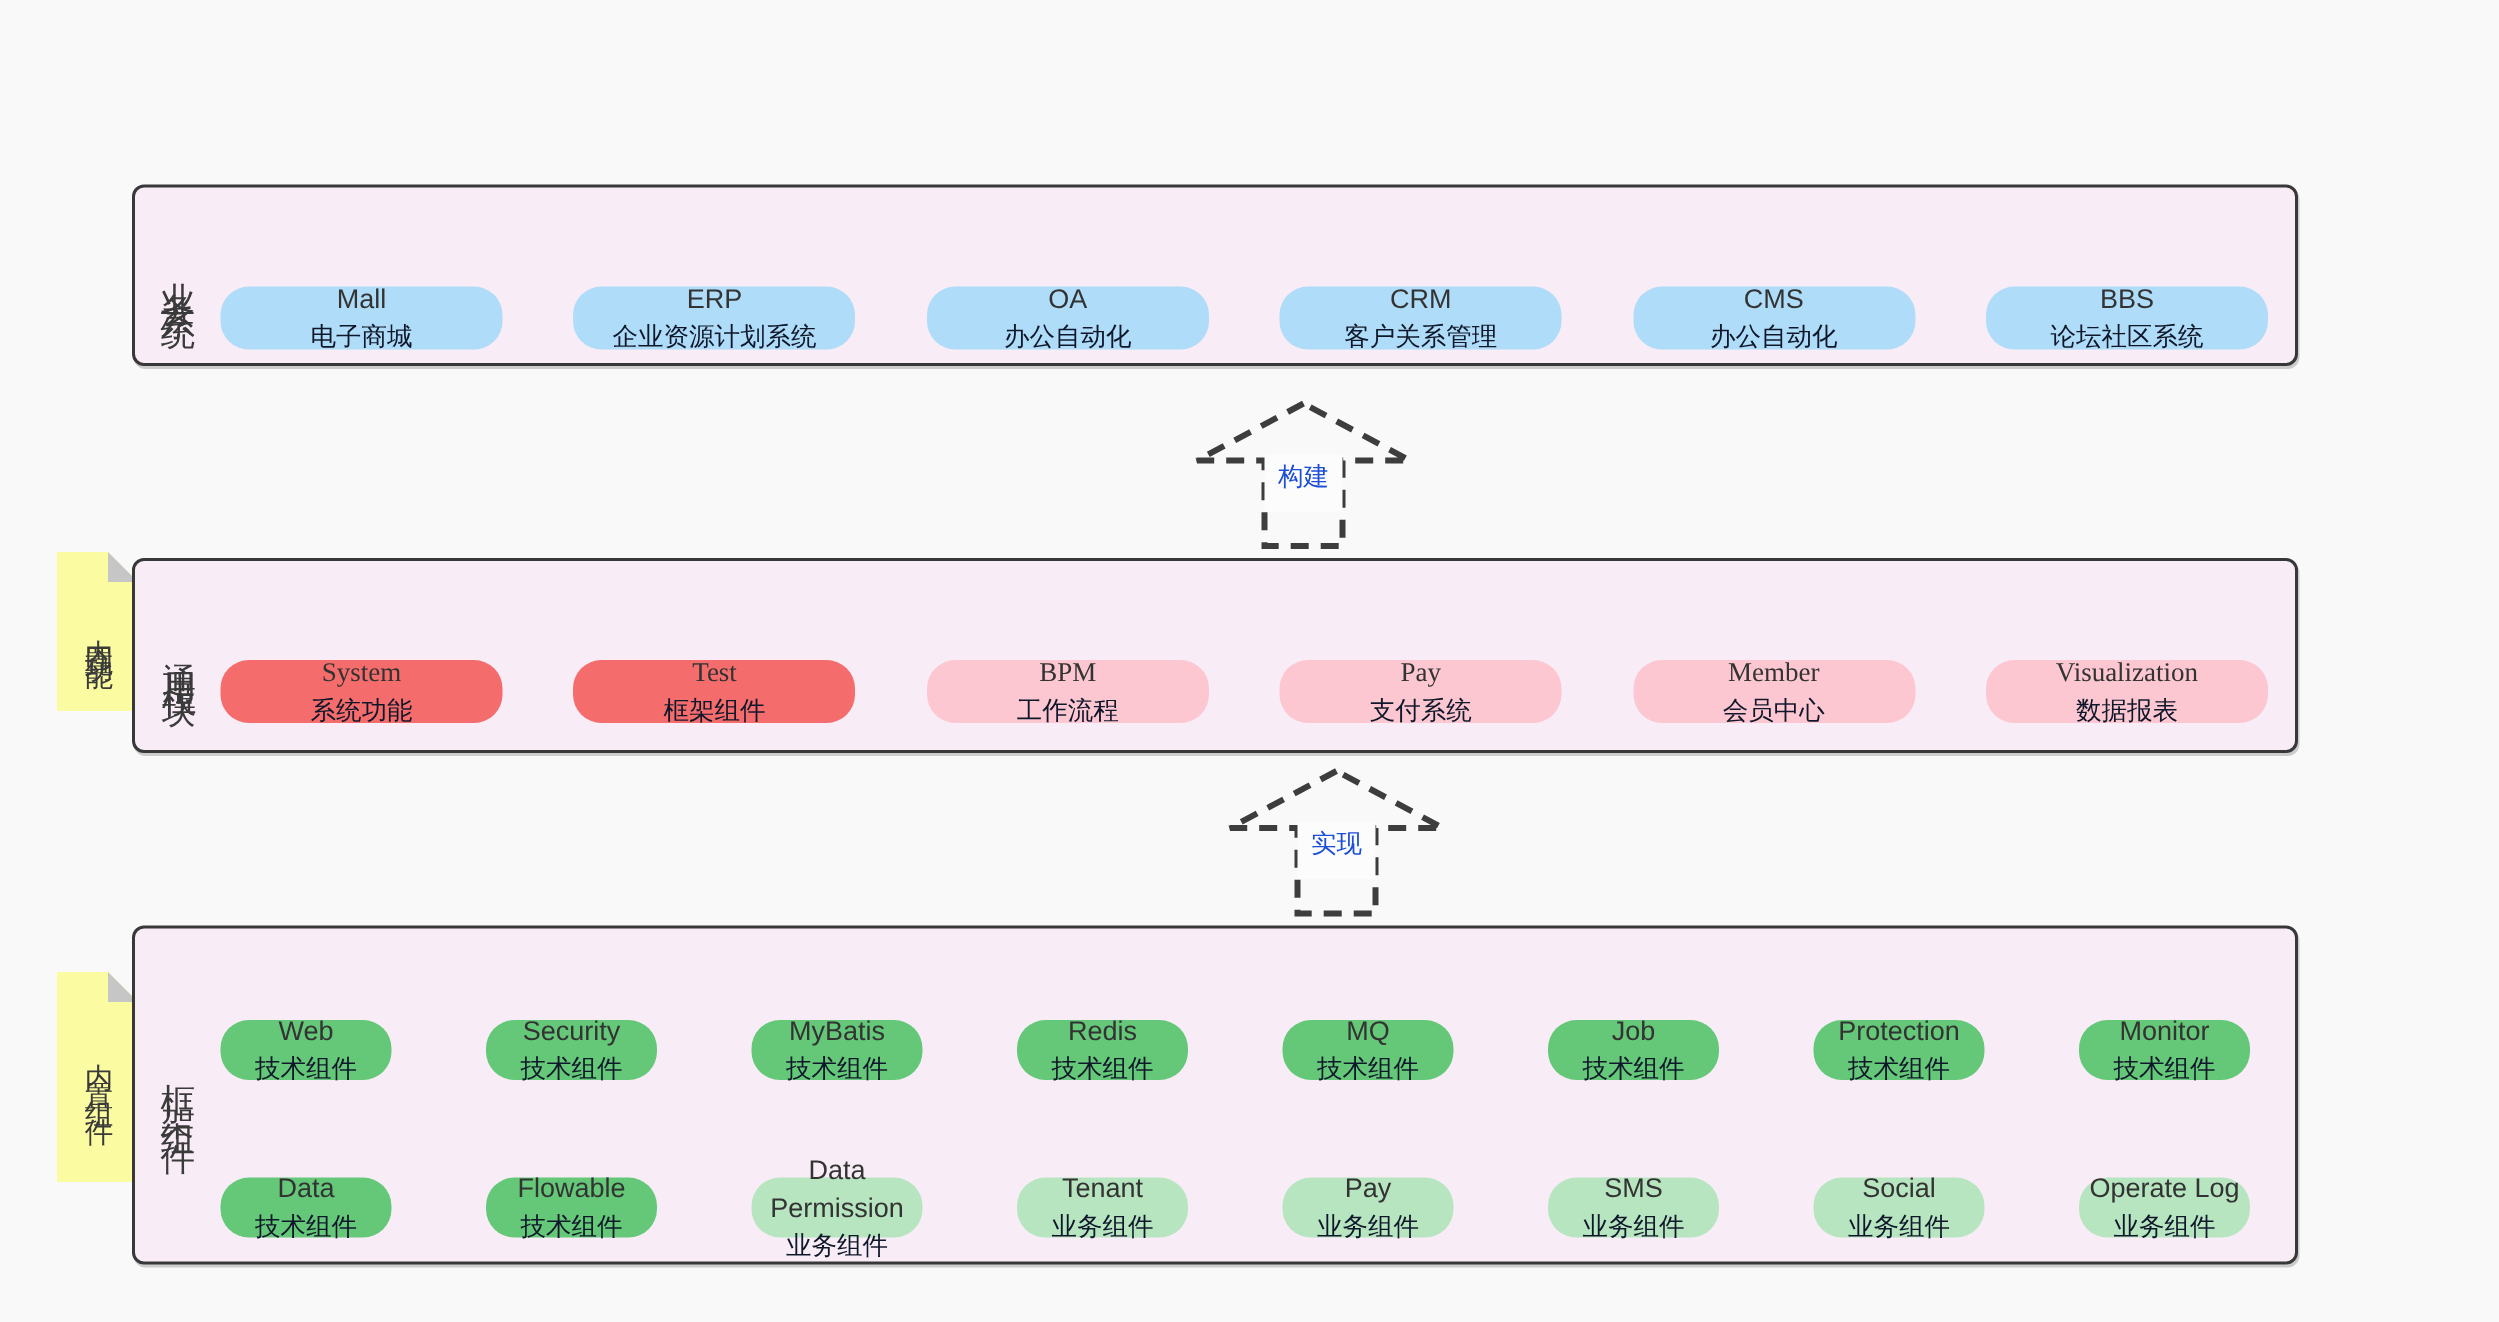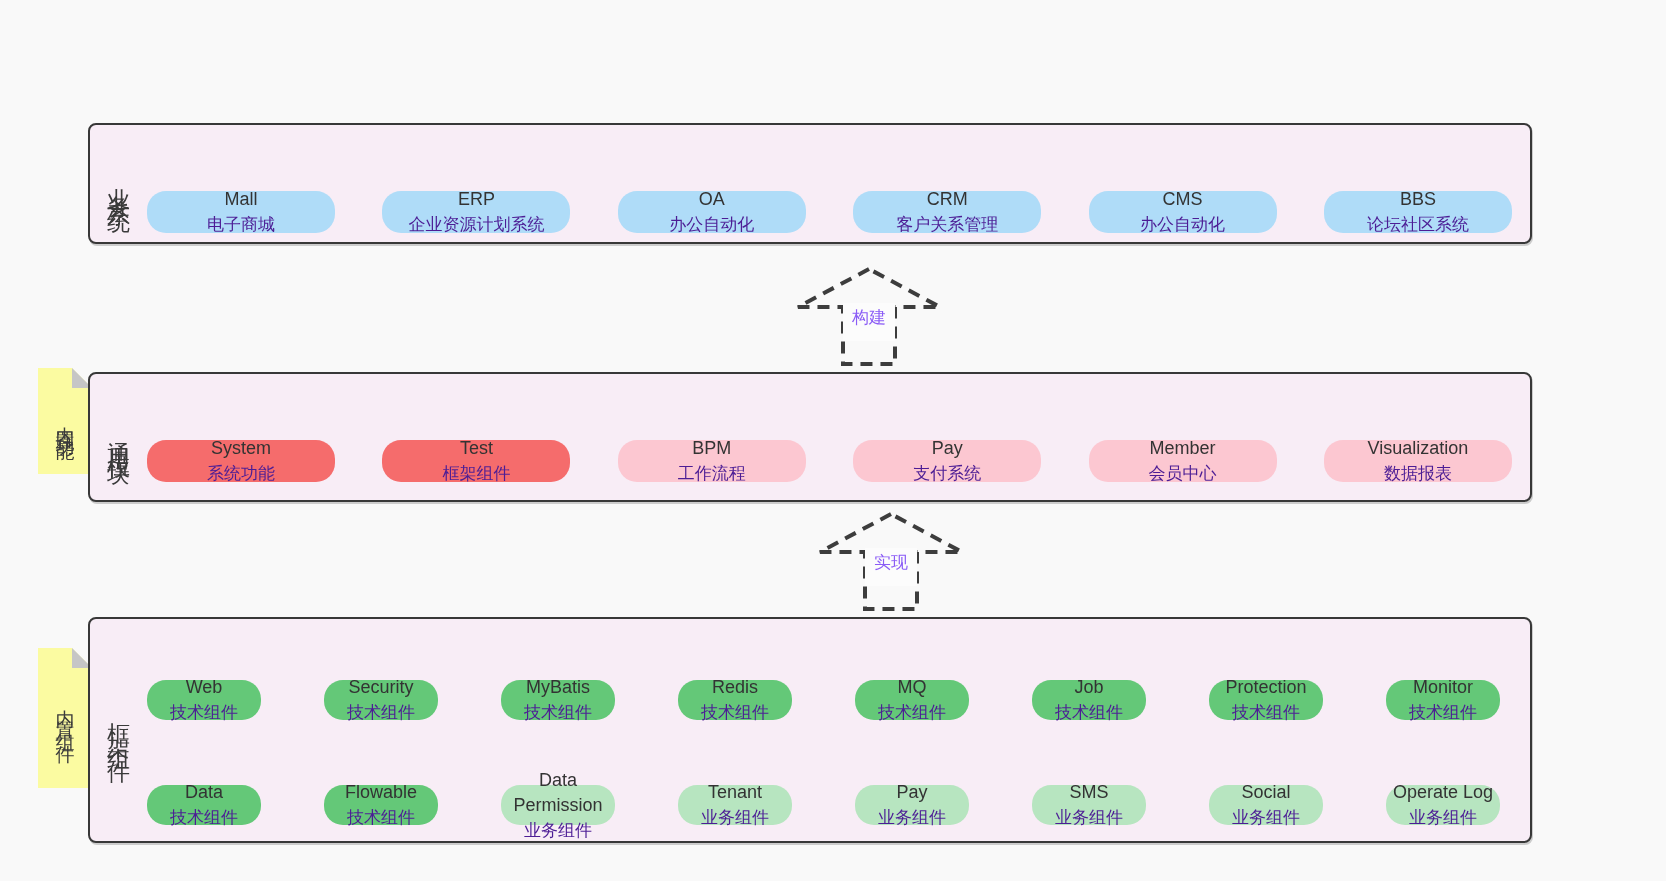--- a/index.html
+++ b/index.html
@@ -11,21 +11,21 @@
   }
   .layer{
     position:absolute;left:88px;width:1444px;
     background:#f8edf6;
     border:2px solid #383838;border-radius:8px;
     box-sizing:border-box;
     box-shadow:1px 2px 0 rgba(0,0,0,0.18);
     z-index:2;
   }
   #layer-business{top:123px;height:121px;}
-  #layer-modules{top:372px;height:130px;}
+  #layer-modules{top:372px;height:130px;font-family:Liberation Serif, serif;}
   #layer-components{top:617px;height:226px;}
 
   .side-label{
     position:absolute;left:14px;top:50%;transform:translateY(-50%);
     writing-mode:vertical-rl;text-orientation:upright;
     font-size:23px;color:#3a3a3a;letter-spacing:7px;line-height:30px;
     white-space:nowrap;
   }
   #layer-components .side-label{letter-spacing:13px;}
 
@@ -38,21 +38,21 @@
   #row-components-1{top:21px;height:80px;}
   #row-components-2{top:126px;height:80px;}
 
   .box{
     width:188px;border-radius:19px;
     display:flex;flex-direction:column;justify-content:center;align-items:center;
     text-align:center;padding:2px 4px;box-sizing:border-box;margin-top:40px;
   }
   .eight .box{width:114px;}
   .box-name{font-size:18px;line-height:25px;white-space:pre-line;color:#333;}
-  .box-desc{font-size:17px;line-height:25px;color:#4c1d95;}
+  .box-desc{font-size:17px;line-height:25px;color:#0f172a;}
 
   .blue{background:#afdcf8;}
   .red{background:#f56c6c;}
   .pink{background:#fcc7d1;}
   .green{background:#64c878;}
   .lightgreen{background:#b7e5c0;}
 
   .note{
     position:absolute;left:38px;width:54px;background:#fbfba1;
     display:flex;justify-content:center;align-items:center;
@@ -71,21 +71,21 @@
   }
   #note-components .note-text{letter-spacing:12px;}
 
   .arrow{position:absolute;width:150px;height:102px;z-index:1;}
   #arrow-build{left:794px;top:266px;}
   #arrow-implement{left:816px;top:511px;}
   .arrow svg{position:absolute;left:0;top:0;}
   .arrow-label{
     position:absolute;left:50%;top:37px;transform:translateX(-50%);
     background:#fcfcfc;padding:3px 9px 12px;
-    font-size:17px;color:#8b5cf6;white-space:nowrap;
+    font-size:17px;color:#1d4ed8;white-space:nowrap;
   }
 </style>
 </head>
 <body>
 
 <section class="layer" id="layer-business">
   <div class="side-label">业务系统</div>
   <div class="box-row" id="row-business">
       <div class="box blue">
         <div class="box-name">Mall</div>

